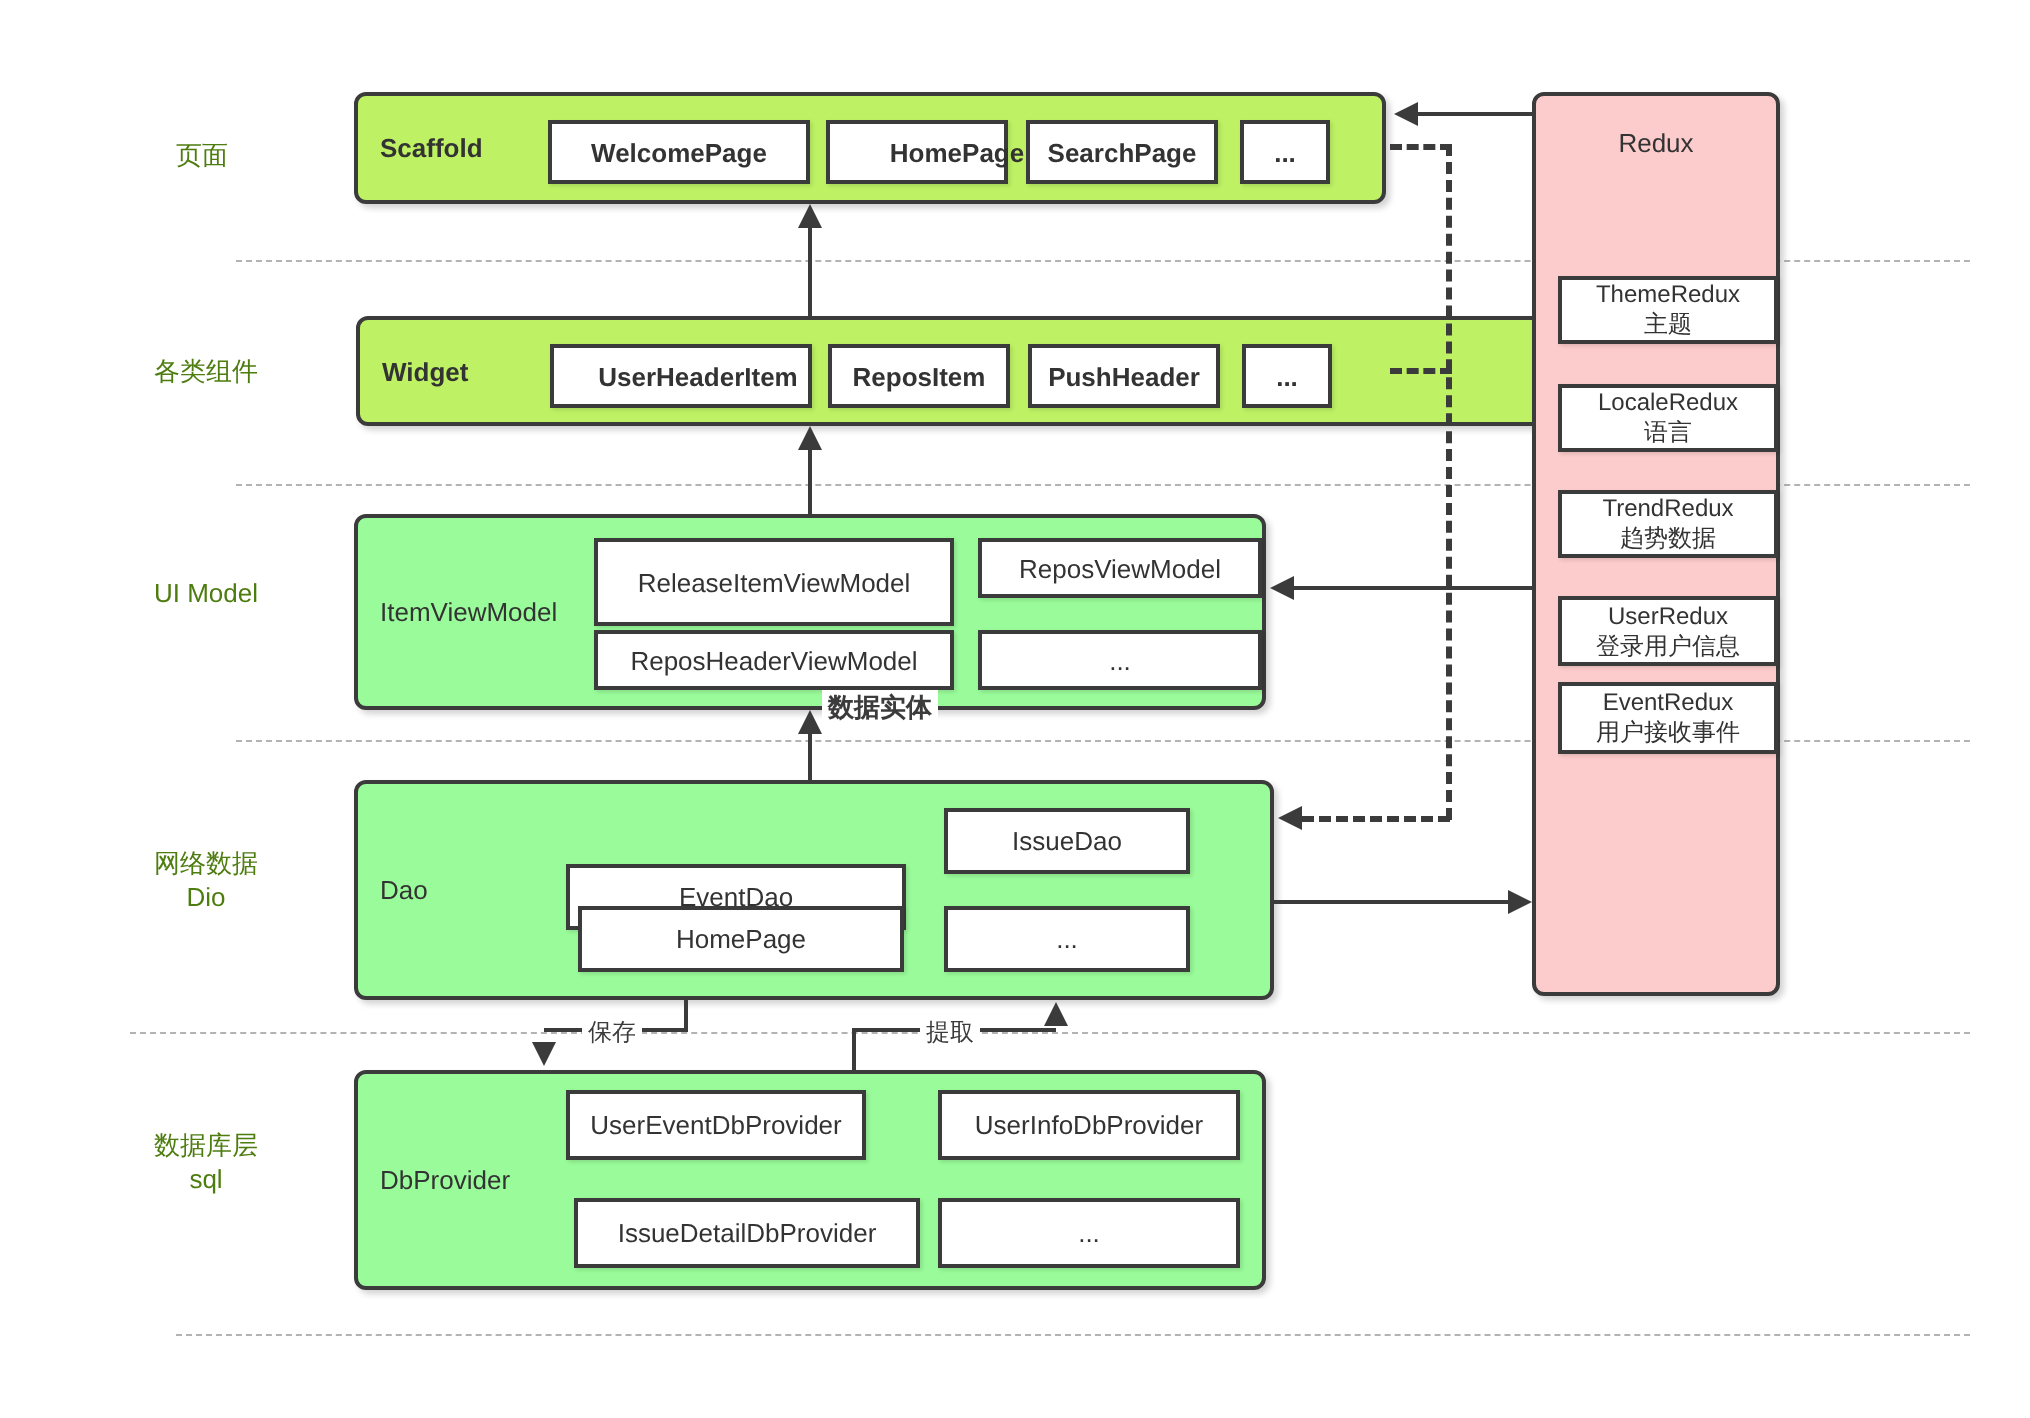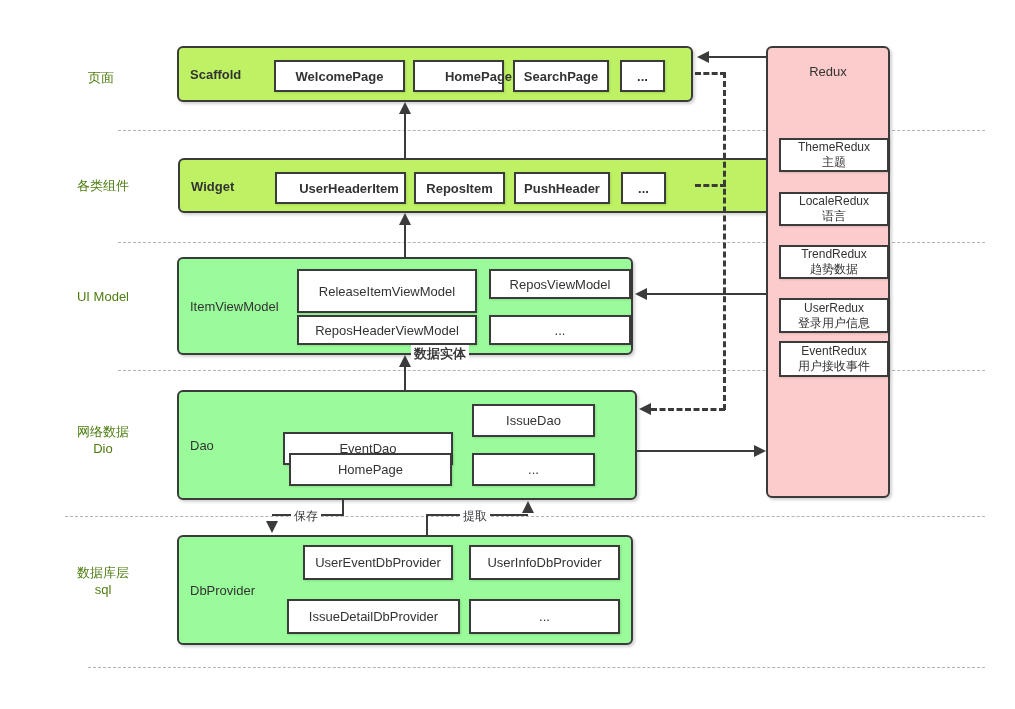--- a/index.html
+++ b/index.html
@@ -107,21 +107,21 @@
   <div class="box green" style="left:177px;top:390px;width:460px;height:110px;">
     <span class="box-label">Dao</span>
     <div class="inner" style="left:104px;top:12px;width:170px;height:33px;margin-top:28px;">EventDao</div>
     <div class="inner" style="left:293px;top:12px;width:123px;height:33px;">IssueDao</div>
     <div class="inner" style="left:110px;top:61px;width:163px;height:33px;">HomePage</div>
     <div class="inner" style="left:293px;top:61px;width:123px;height:33px;">...</div>
   </div>
 
   <div class="box green" style="left:177px;top:535px;width:456px;height:110px;">
     <span class="box-label">DbProvider</span>
-    <div class="inner" style="left:124px;top:8px;width:150px;height:35px;">UserEventDbProvider</div>
+    <div class="inner" style="left:104px;top:8px;width:150px;height:35px;">UserEventDbProvider</div>
     <div class="inner" style="left:290px;top:8px;width:151px;height:35px;">UserInfoDbProvider</div>
     <div class="inner" style="left:108px;top:62px;width:173px;height:35px;">IssueDetailDbProvider</div>
     <div class="inner" style="left:290px;top:62px;width:151px;height:35px;">...</div>
   </div>
 
   <div class="box pink" style="left:766px;top:46px;width:124px;height:452px;">
     <div class="redux-title">Redux</div>
     <div class="redux-item" style="top:90px;height:34px;">
       <div>ThemeRedux</div>
       <div>主题</div>

